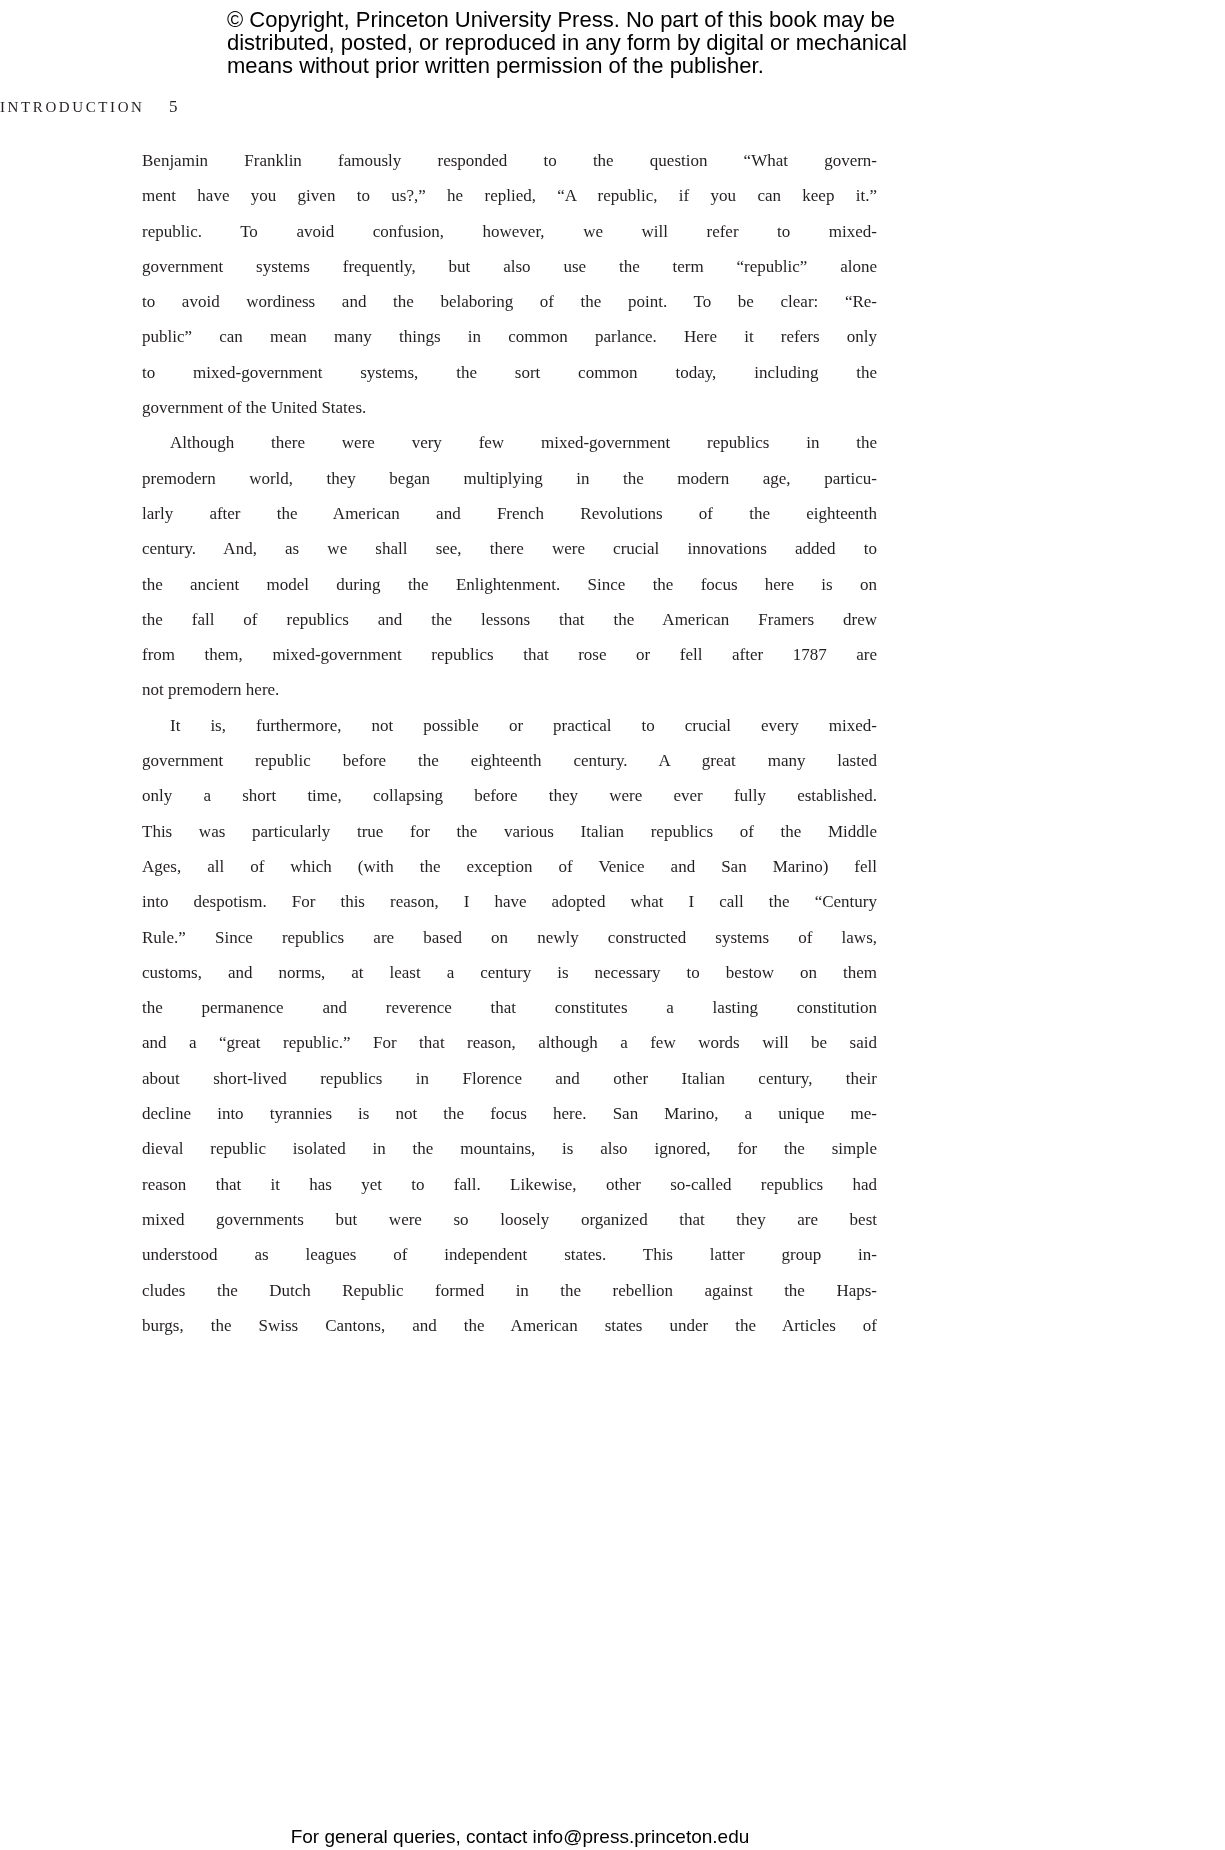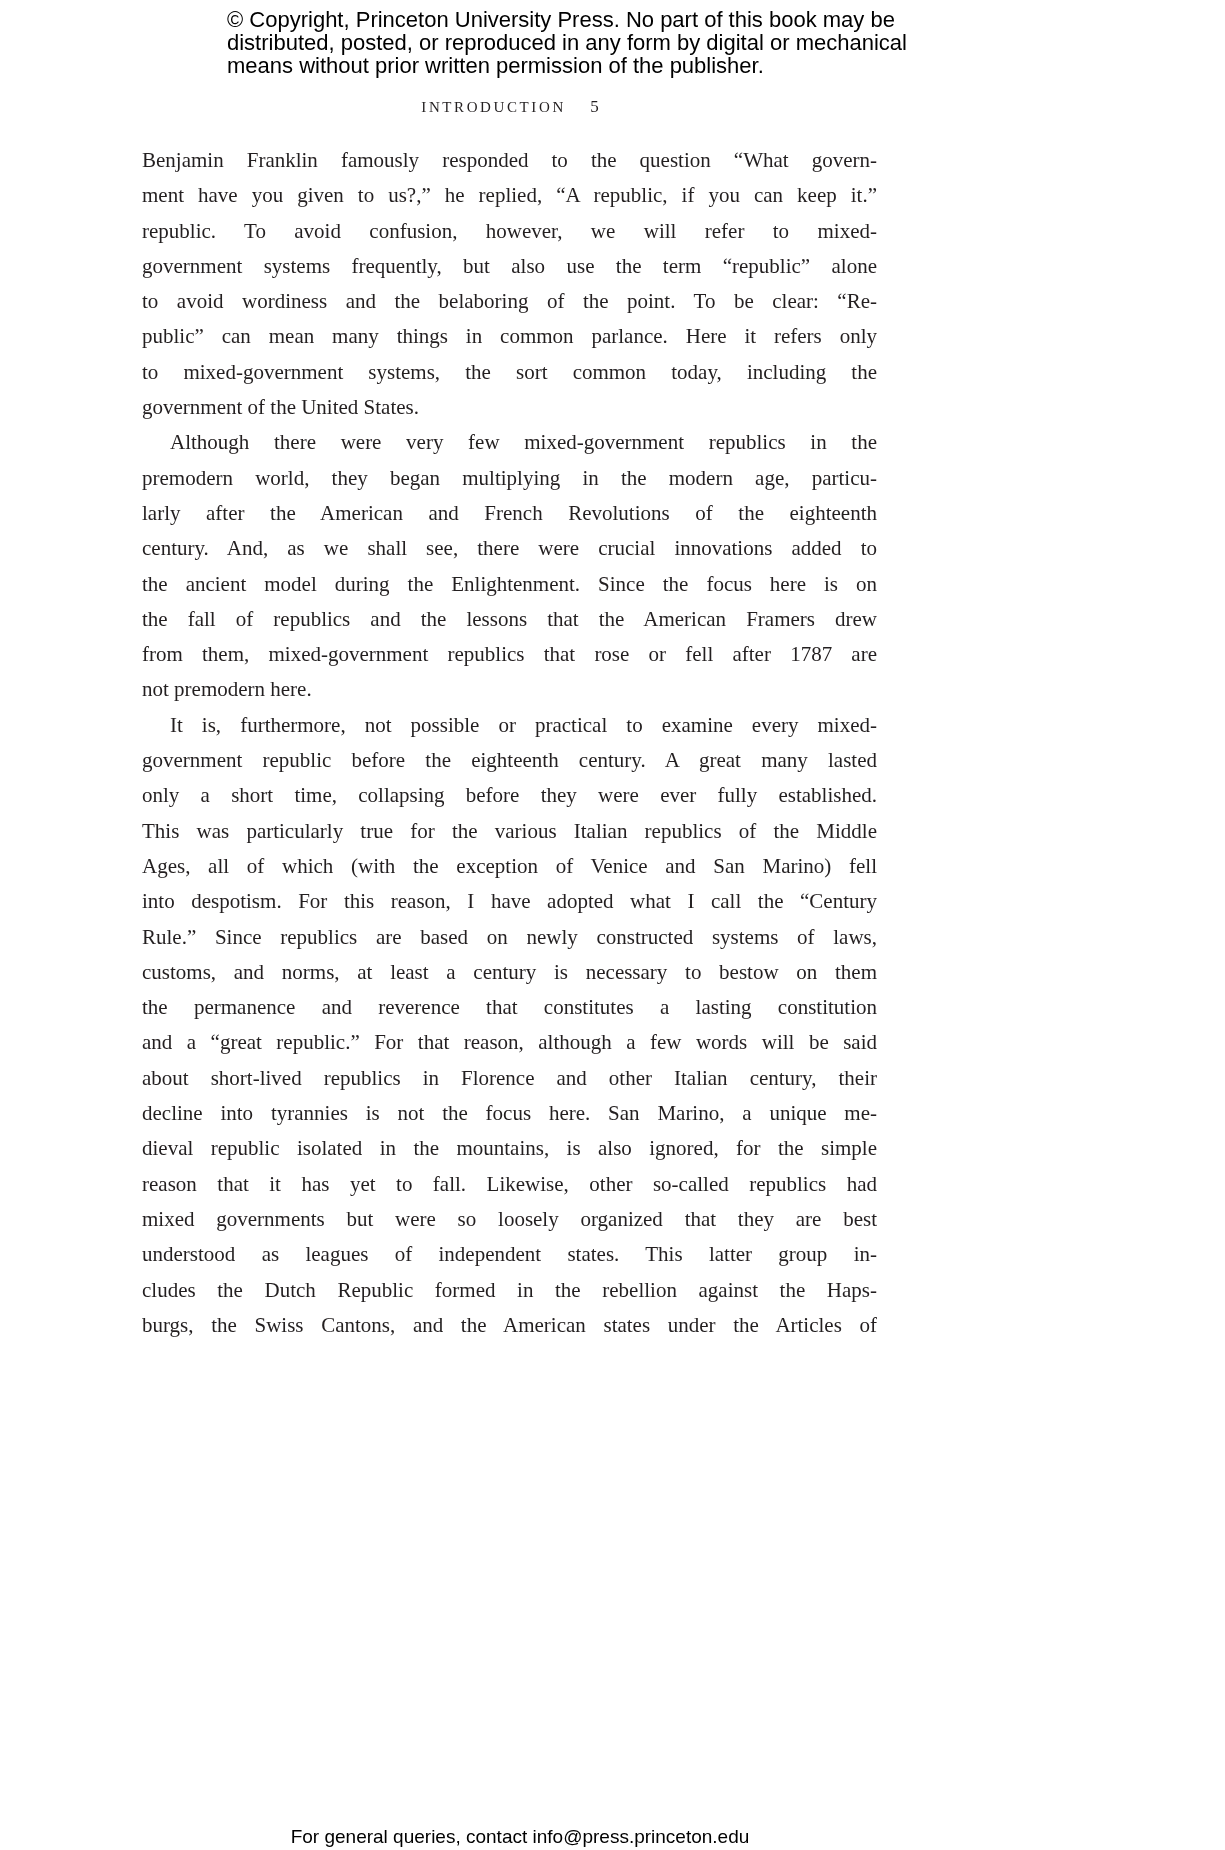--- a/index.html
+++ b/index.html
@@ -25,40 +25,39 @@
     }
     .copyright .cline {
       display: block;
       white-space: nowrap;
     }
     .running-head {
       position: absolute;
       top: 97px;
       left: 0;
       width: 1020px;
-      text-align: center;
       font-family: "Liberation Serif", serif;
       font-size: 15px;
       letter-spacing: 2.6px;
       color: #231f20;
     }
     .running-head .rh-title {
       margin-right: 18px;
     }
     .running-head .rh-page {
       font-size: 17px;
       letter-spacing: 0;
     }
     .body-text {
       position: absolute;
       left: 142px;
       top: 143px;
       width: 735px;
       font-family: "Liberation Serif", serif;
-      font-size: 21px;
+      font-size: 17px;
       line-height: 35.3px;
       color: #231f20;
     }
     .line {
       display: block;
       white-space: nowrap;
       text-align: justify;
       text-align-last: justify;
       height: 35.3px;
       overflow: visible;
@@ -109,21 +108,21 @@
       <span class="line indent">Although there were very few mixed-government republics in the</span>
       <span class="line">premodern world, they began multiplying in the modern age, particu-</span>
       <span class="line">larly after the American and French Revolutions of the eighteenth</span>
       <span class="line">century. And, as we shall see, there were crucial innovations added to</span>
       <span class="line">the ancient model during the Enlightenment. Since the focus here is on</span>
       <span class="line">the fall of republics and the lessons that the American Framers drew</span>
       <span class="line">from them, mixed-government republics that rose or fell after 1787 are</span>
       <span class="line last">not premodern here.</span>
     </div>
     <div>
-      <span class="line indent">It is, furthermore, not possible or practical to examine every mixed-</span>
+      <span class="line indent">It is, furthermore, not possible or practical to crucial every mixed-</span>
       <span class="line">government republic before the eighteenth century. A great many lasted</span>
       <span class="line">only a short time, collapsing before they were ever fully established.</span>
       <span class="line">This was particularly true for the various Italian republics of the Middle</span>
       <span class="line">Ages, all of which (with the exception of Venice and San Marino) fell</span>
       <span class="line">into despotism. For this reason, I have adopted what I call the “Century</span>
       <span class="line">Rule.” Since republics are based on newly constructed systems of laws,</span>
       <span class="line">customs, and norms, at least a century is necessary to bestow on them</span>
       <span class="line">the permanence and reverence that constitutes a lasting constitution</span>
       <span class="line">and a “great republic.” For that reason, although a few words will be said</span>
       <span class="line">about short-lived republics in Florence and other Italian century, their</span>

